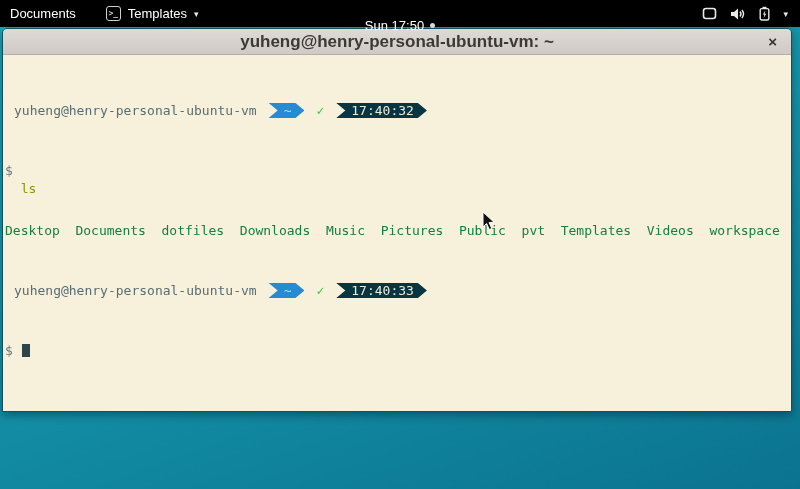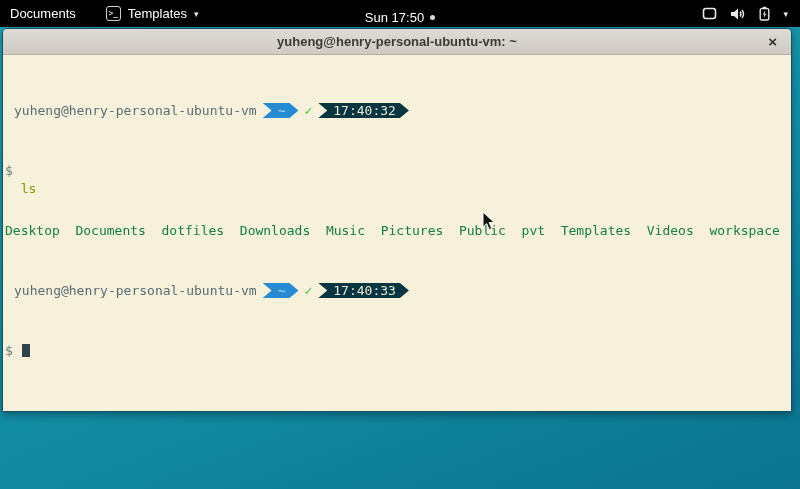--- a/index.html
+++ b/index.html
@@ -18,21 +18,21 @@
   }
   .activities { padding: 0 10px; height: 100%; display: flex; align-items: center; font-weight: 500; }
   .appmenu { display: flex; align-items: center; gap: 7px; margin-left: 14px; height: 100%; padding: 0 6px; }
   .term-glyph-box {
     width: 15px; height: 15px; border: 1px solid #cfcfcf; border-radius: 3px;
     display: flex; align-items: center; justify-content: center;
     font-family: "DejaVu Sans Mono", monospace; font-size: 8px; color: #cfcfcf; font-weight: bold;
   }
   .appmenu .caret, .status-area .caret { font-size: 9px; color: #e8e8e8; }
   .clock-wrap {
-    position: absolute; left: 0; right: 0; top: 4px; height: 27px;
+    position: absolute; left: 0; right: 0; top: 12px; height: 27px;
     display: flex; align-items: center; justify-content: center; gap: 6px; pointer-events: none;
   }
   .clock-wrap > * { pointer-events: auto; }
   .clock { font-weight: 500; }
   .notif-dot { width: 5px; height: 5px; border-radius: 50%; background: #d8d8d8; }
   .status-area { margin-left: auto; display: flex; align-items: center; gap: 13px; padding-right: 12px; height: 100%; }
   .status-area svg { display: block; }
 
   
   .window {
@@ -40,34 +40,34 @@
     border: 1px solid #14505e; border-radius: 5px 5px 0 0;
     box-shadow: 0 3px 10px rgba(0,0,0,0.35);
     display: flex; flex-direction: column; z-index: 10; overflow: hidden;
   }
   .titlebar {
     height: 26px; flex: 0 0 26px;
     background: linear-gradient(#dedad5, #cfcac4);
     border-bottom: 1px solid #b4aea7;
     display: flex; align-items: center; justify-content: center; position: relative;
   }
-  .title { font-size: 13px; font-weight: 700; color: #3c3a37; }
+  .title { font-size: 17px; font-weight: 700; color: #3c3a37; }
   .close-btn {
     position: absolute; right: 14px; top: 0; height: 100%;
     display: flex; align-items: center; font-size: 15px; font-weight: 700; color: #333;
     cursor: default; line-height: 1;
   }
 
   .term {
     flex: 1; background: #f7f0da;
     font-family: "DejaVu Sans Mono", monospace; font-size: 13px; line-height: 15px;
     color: #586e75; padding: 3px 2px; white-space: pre;
   }
   .trow { height: 15px; display: flex; align-items: center; }
-  .prompt-row { column-gap: 6px; }
+  .prompt-row { column-gap: 12px; }
   .user-host { padding-left: 9px; color: #586e75; }
   .banner {
     height: 15px; display: flex; align-items: center; justify-content: center;
     clip-path: polygon(9px 50%, 0 0, calc(100% - 9px) 0, 100% 50%, calc(100% - 9px) 100%, 0 100%);
     padding: 0 13px 0 15px;
   }
   .banner.blue { background: #268bd2; color: #b8dcf5; }
   .banner.dark { background: #073642; color: #eee8d5; }
   .check { color: #3ecb3e; font-weight: 700; }
   .shell-sym { color: #657b83; }

